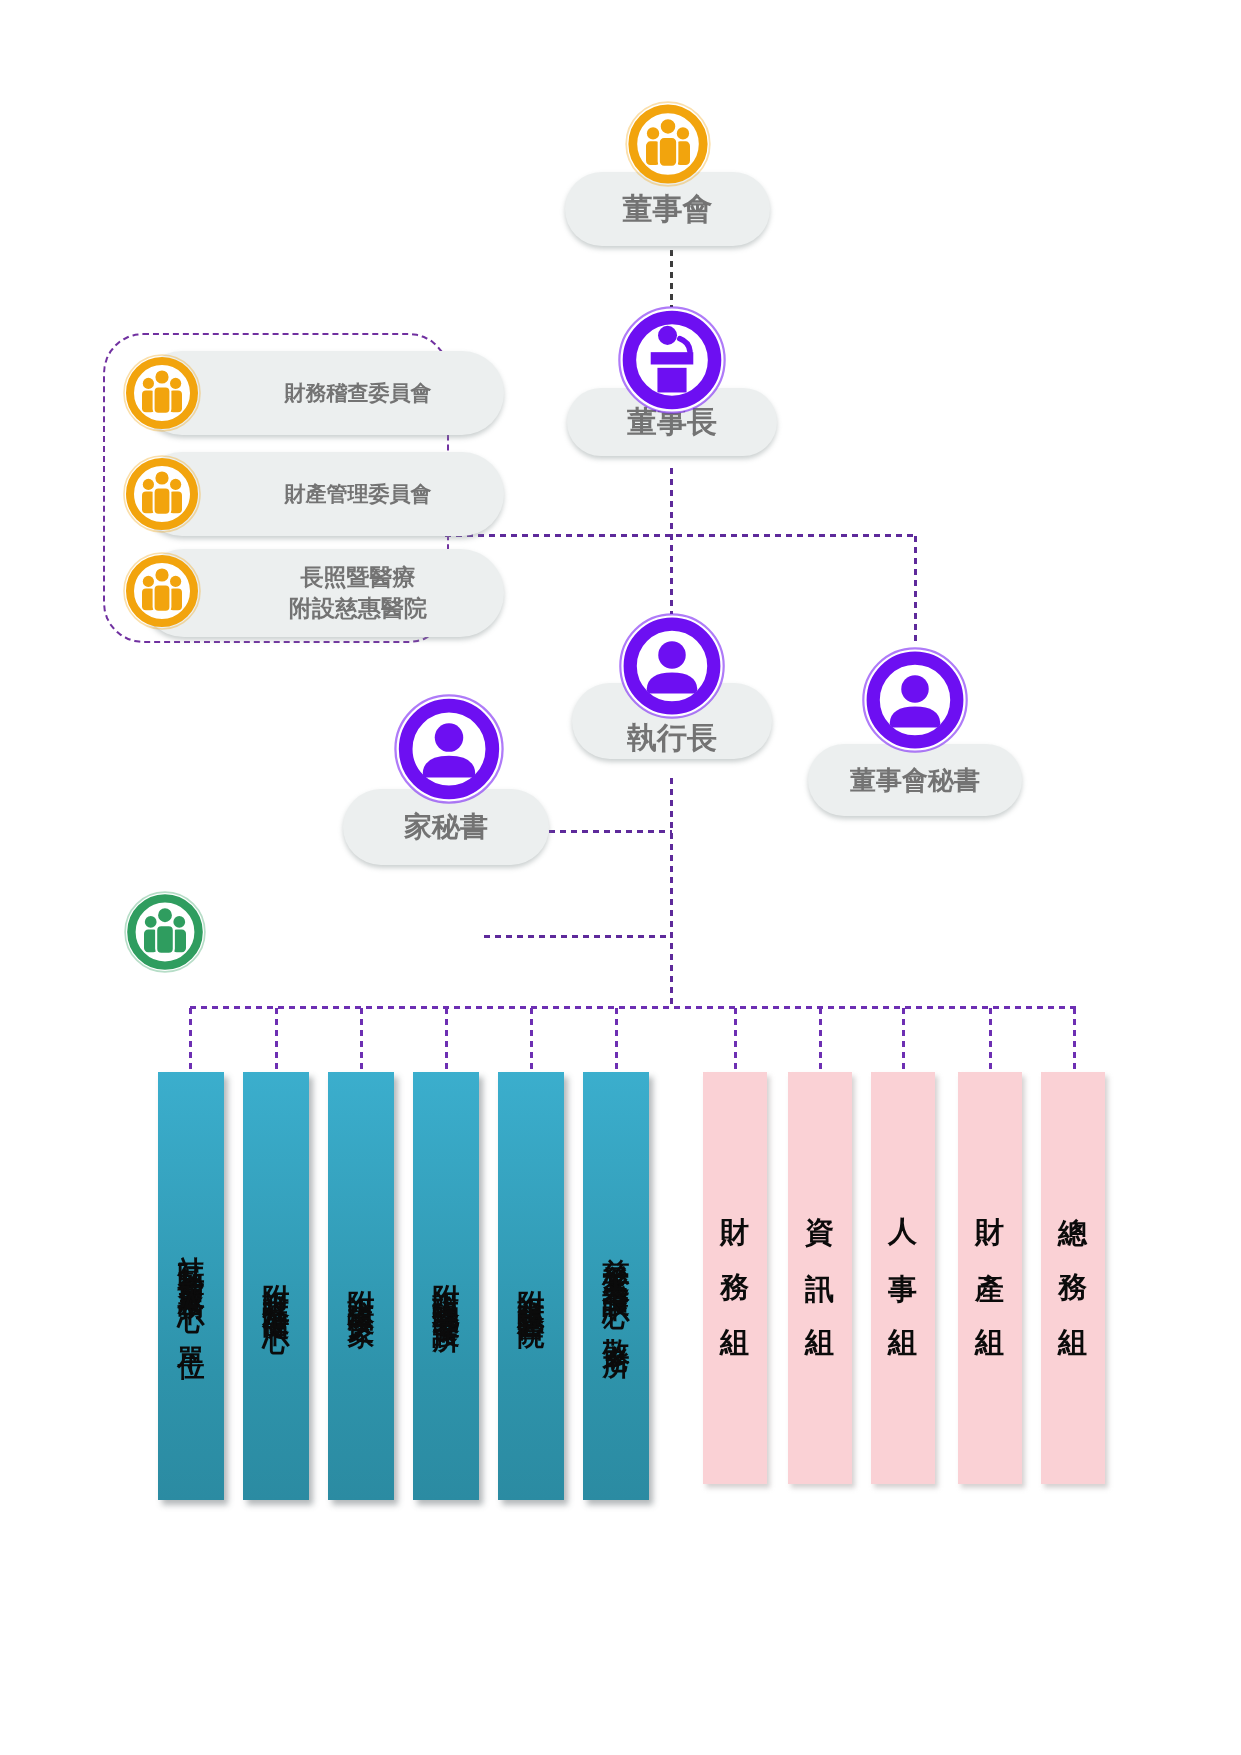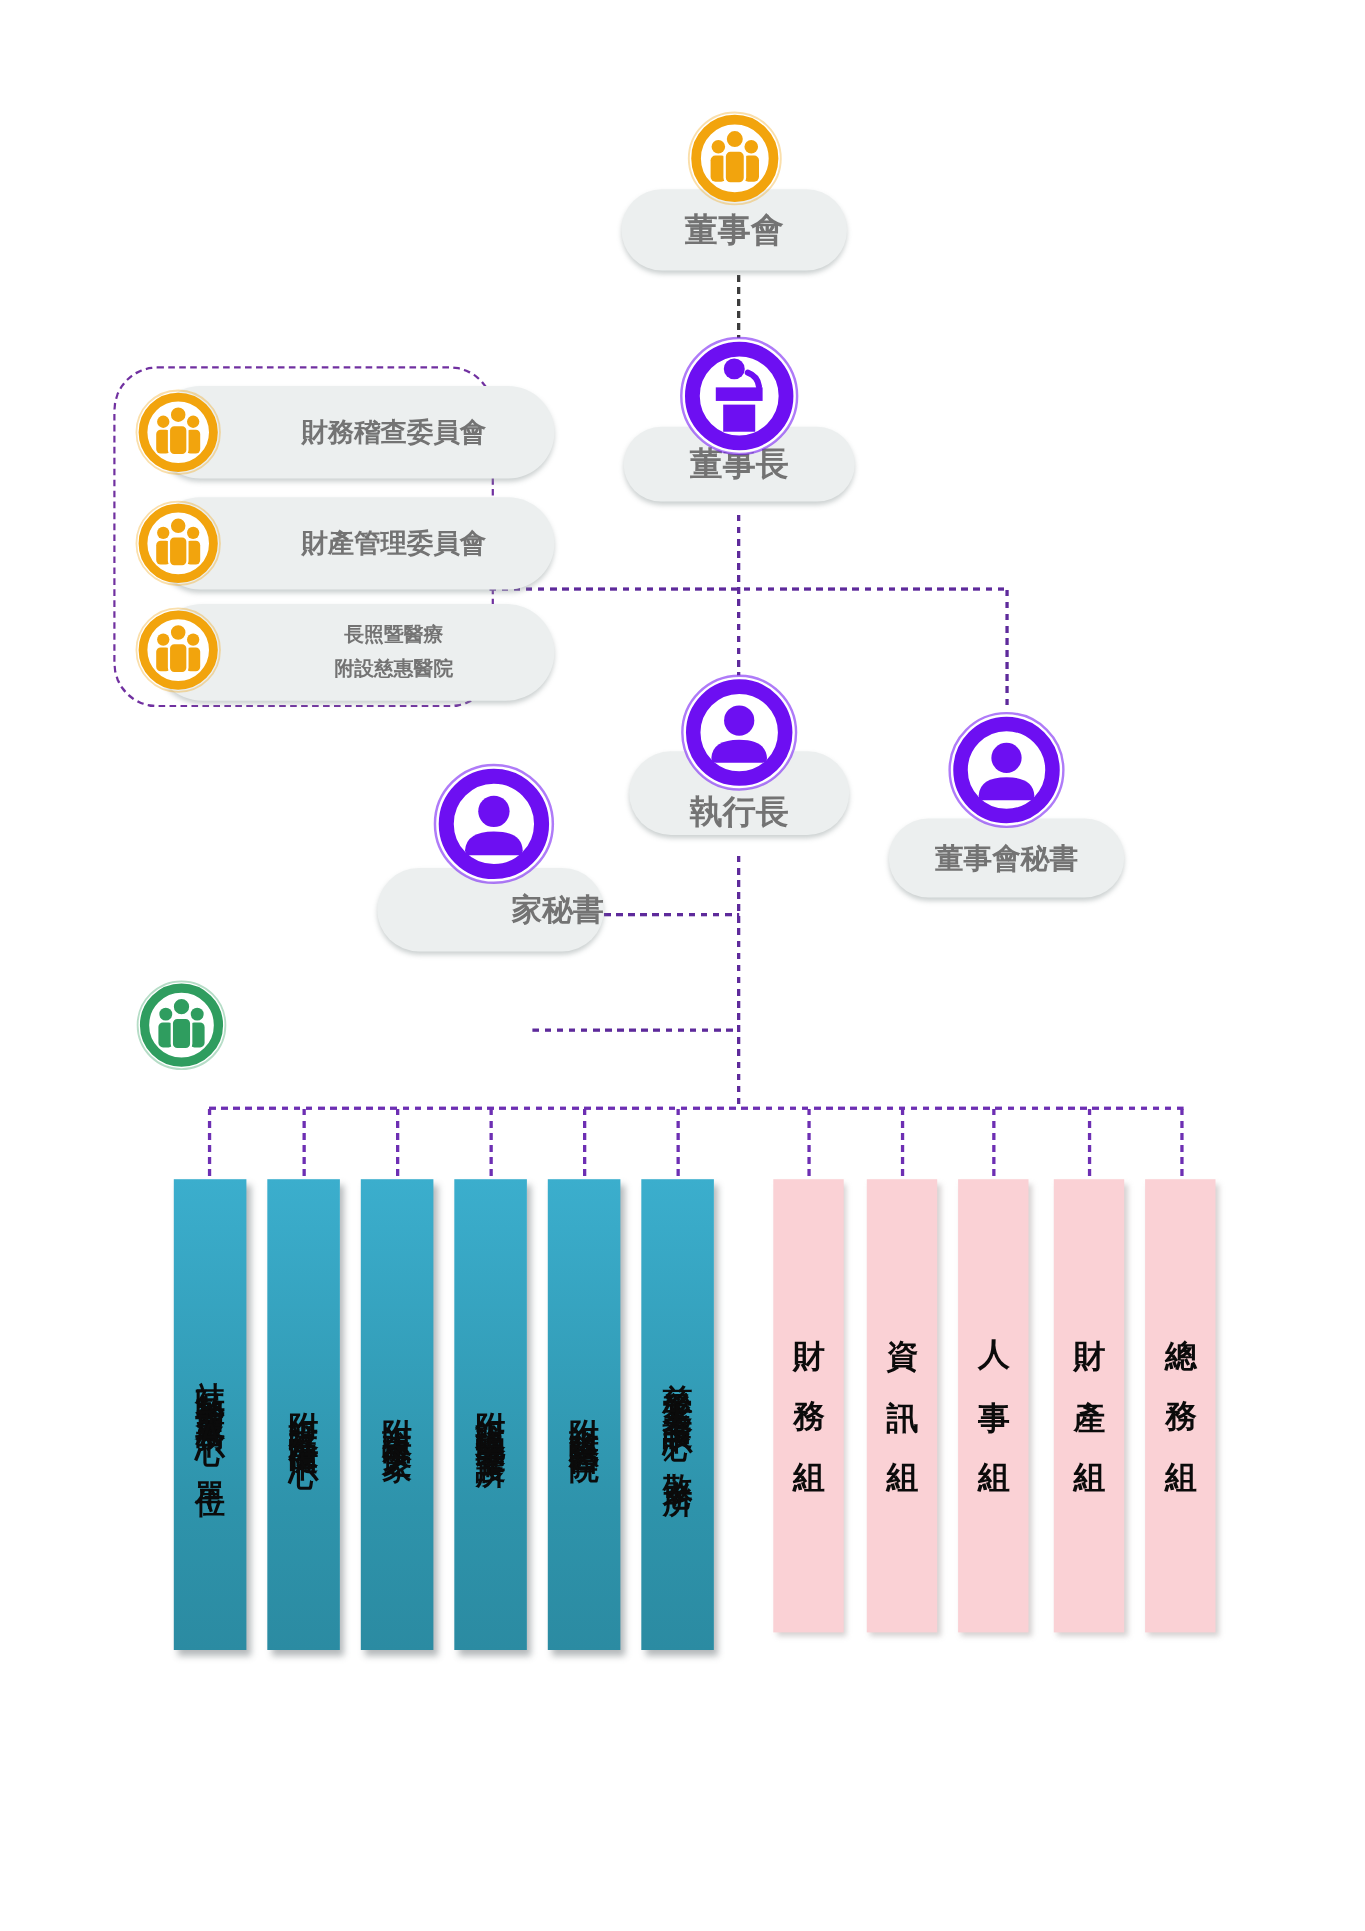--- a/index.html
+++ b/index.html
@@ -28,22 +28,22 @@
   
   .bar{position:absolute;display:flex;align-items:center;justify-content:center;}
   .bar span{writing-mode:vertical-rl;text-orientation:upright;font-weight:bold;color:#0b0b0b;}
   .bar-teal{width:66px;height:428px;top:1072px;
     background:linear-gradient(to bottom,#3BAECD 0%,#2E93AB 70%,#2B8BA2 100%);
     box-shadow:4px 5px 6px rgba(90,100,105,.45);}
   .bar-teal span{font-size:27px;letter-spacing:6px;}
   .bar-pink{width:64px;height:412px;top:1072px;background:#FAD1D5;
     box-shadow:3px 4px 5px rgba(150,140,140,.4);}
   .bar-pink span{font-size:29px;letter-spacing:56px;}
-  .lbl30{font-size:30px;} .lbl28{font-size:28px;} .lbl27{font-size:24px;}
-  .lbl26{font-size:26px;} .lbl25{font-size:18px;align-items:center;}
+  .lbl30{font-size:30px;} .lbl28{font-size:28px;} .lbl27{font-size:21px;}
+  .lbl26{font-size:26px;} .lbl25{font-size:23px;align-items:center;}
 </style>
 </head>
 <body>
 
 <svg width="0" height="0" style="position:absolute">
   <defs>
     <g id="group-glyph">
       <circle cx="50" cy="50" r="40" fill="#fff" stroke="currentColor" stroke-width="10"></circle>
       <circle cx="50" cy="50" r="47.5" fill="none" stroke="currentColor" stroke-opacity=".35" stroke-width="2"></circle>
       <circle cx="33" cy="38" r="7" fill="currentColor"></circle>
@@ -139,21 +139,21 @@
       <use href="#person-glyph"></use>
     </svg>
 
   <div class="pill lbl26" style="left:808px;top:744px;width:214px;height:72px;justify-content:center;">
     <span>董事會秘書</span>
   </div>
   <svg class="icon-abs" style="left:860px;top:645px;color:#6D0FF2;" width="110" height="110" viewBox="0 0 100 100">
       <use href="#person-glyph"></use>
     </svg>
 
-  <div class="pill lbl28" style="left:343px;top:789px;width:206px;height:76px;justify-content:flex-end;">
+  <div class="pill lbl28" style="left:343px;top:789px;width:206px;height:76px;">
     <span>家秘書</span>
   </div>
   <svg class="icon-abs" style="left:392px;top:692px;color:#6D0FF2;" width="114" height="114" viewBox="0 0 100 100">
       <use href="#person-glyph"></use>
     </svg>
 
   <svg class="icon-abs" style="left:123px;top:890px;color:#2F9D5F;" width="84" height="84" viewBox="0 0 100 100">
       <use href="#group-glyph"></use>
     </svg>
 

